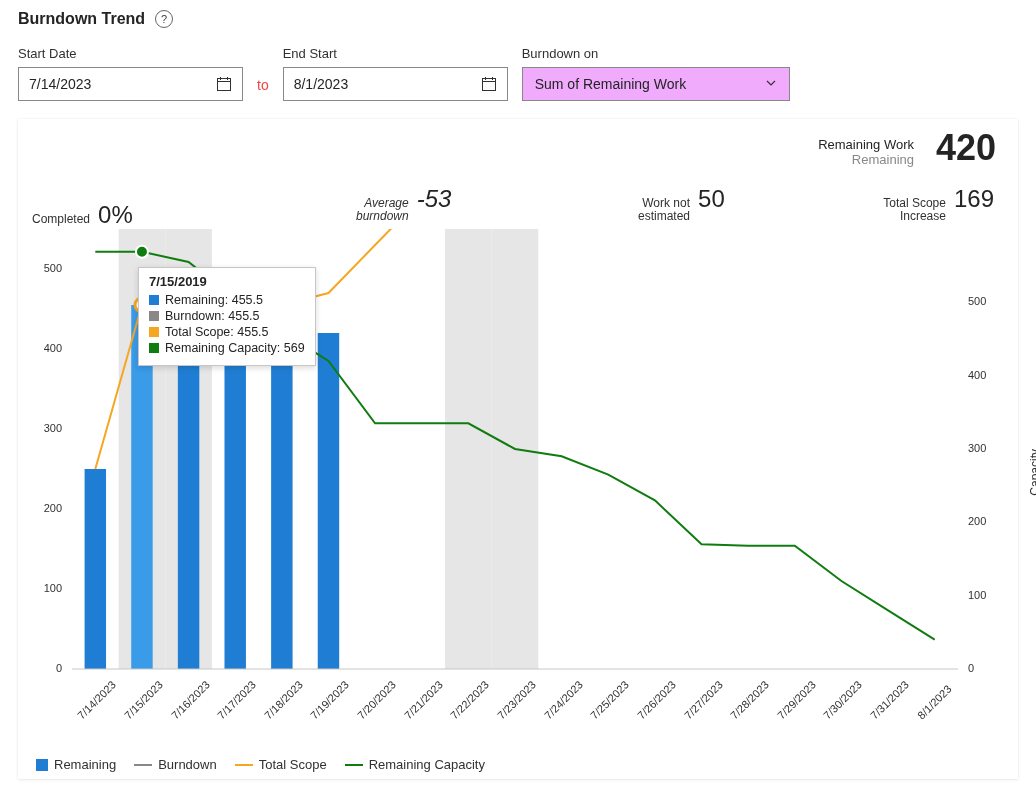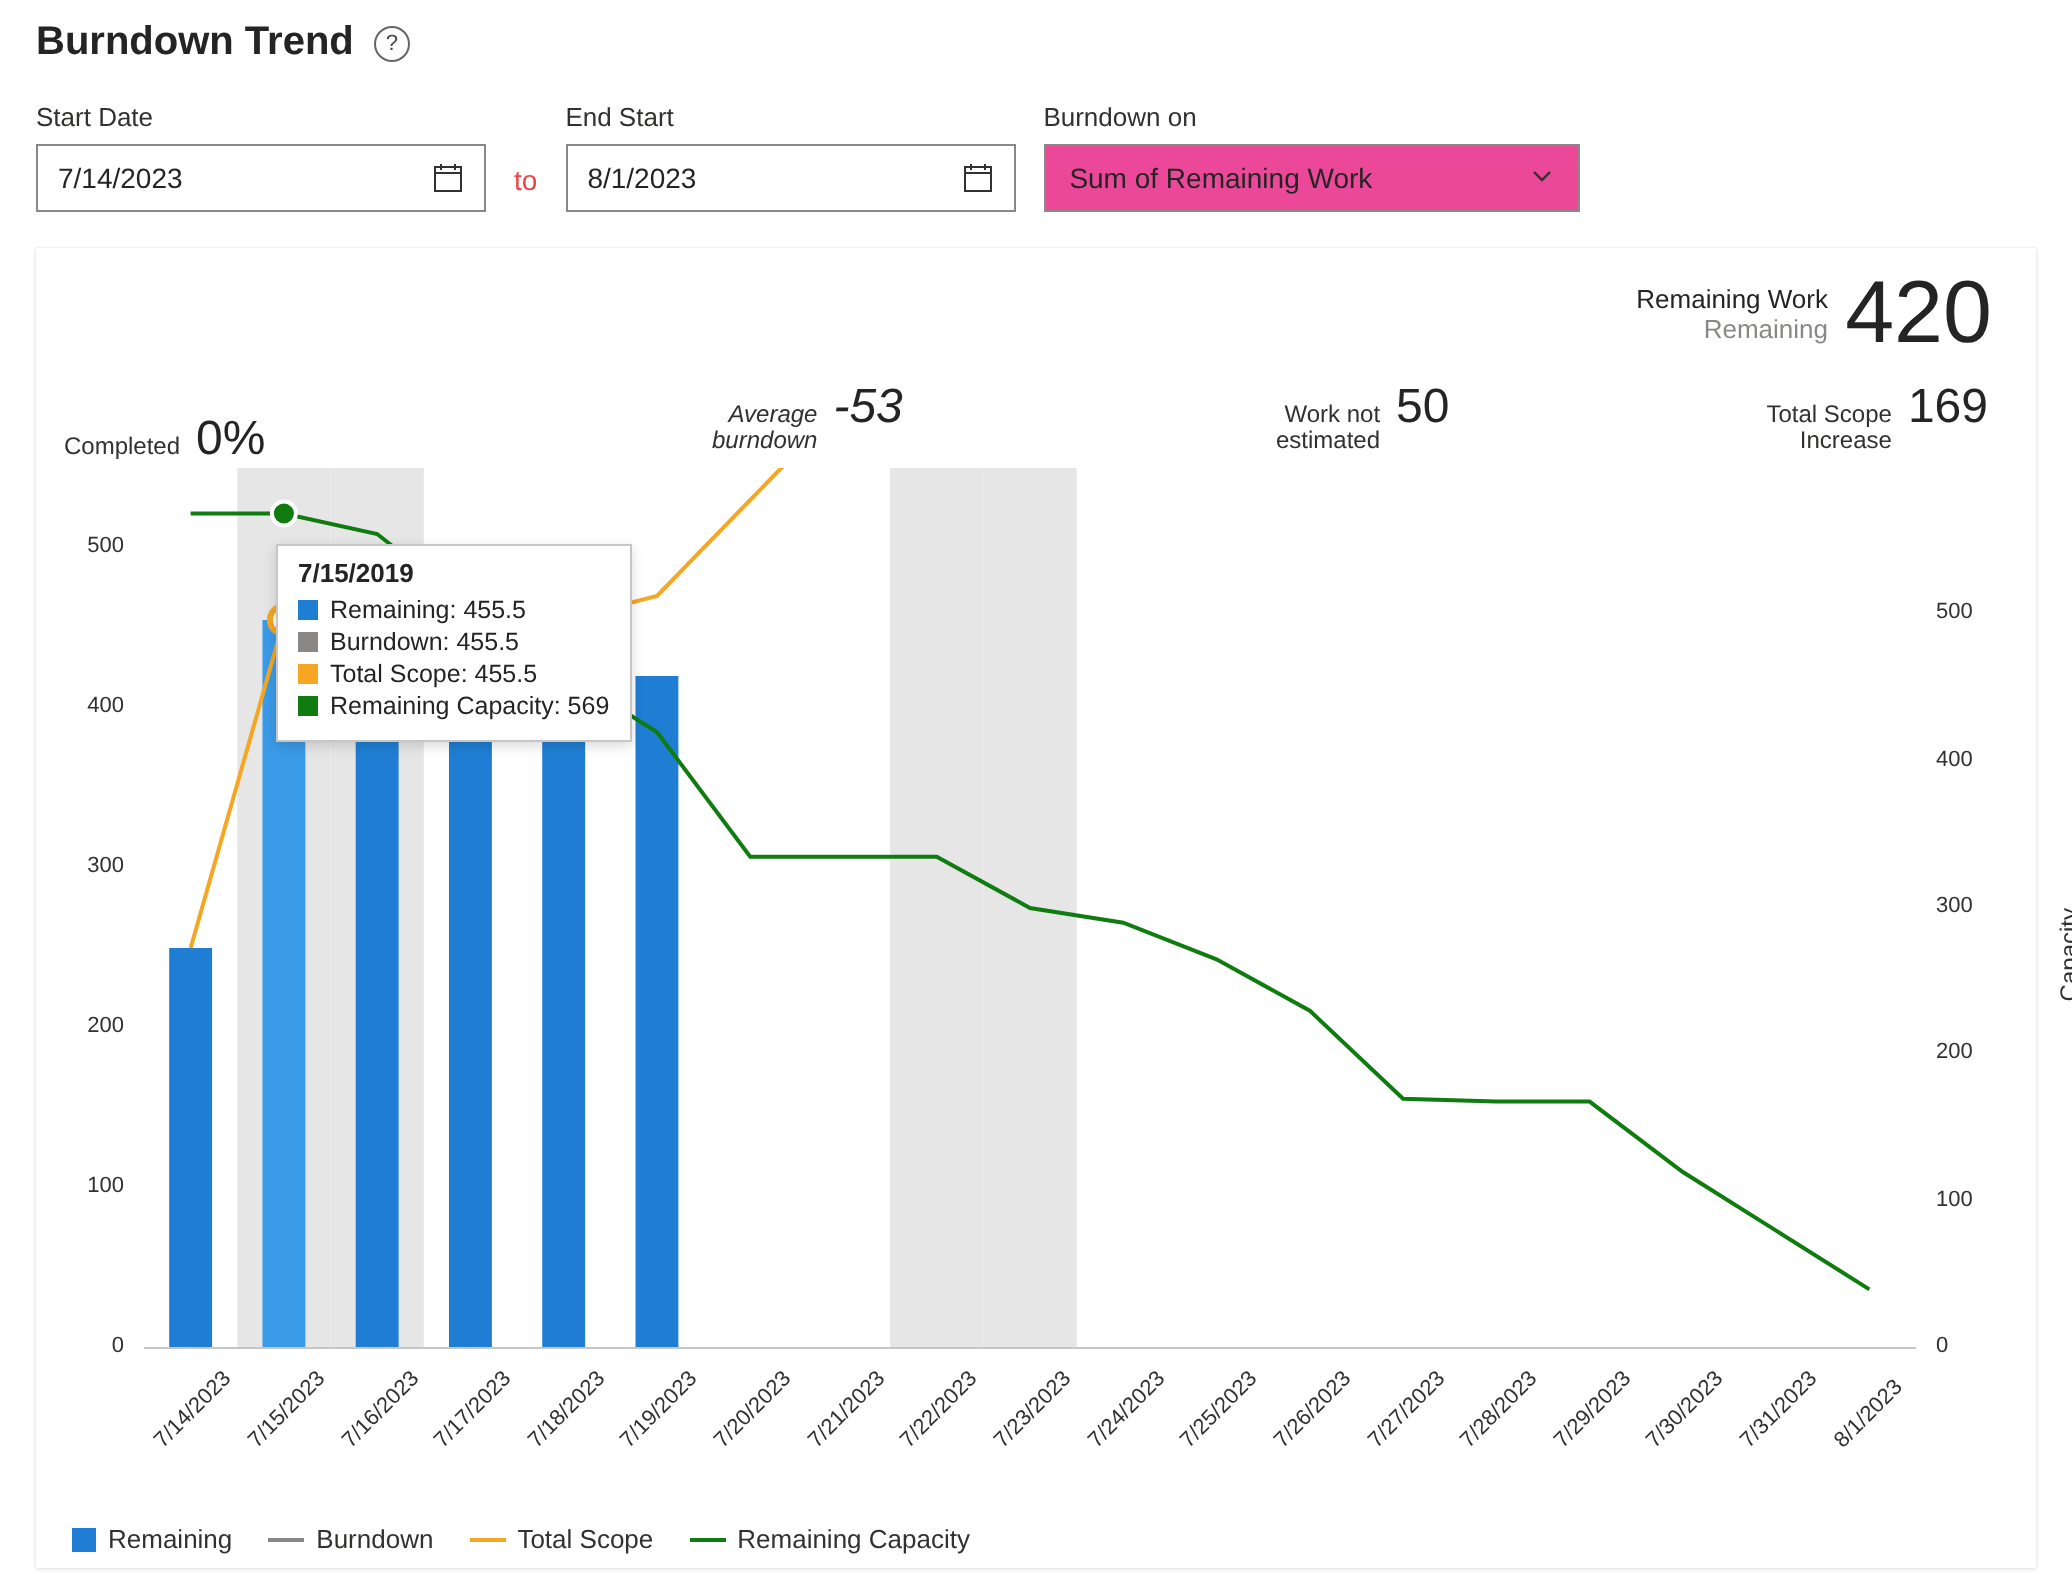--- a/index.html
+++ b/index.html
@@ -19,21 +19,21 @@
     box-sizing: border-box;
     position: relative;
   }
   .title-row {
     display: flex;
     align-items: center;
     gap: 10px;
     margin: 0 0 18px 0;
   }
   .title-row h1 {
-    font-size: 20px;
+    font-size: 16px;
     font-weight: 600;
     margin: 0;
   }
   .help-icon {
     width: 16px; height: 16px;
     border: 1px solid #666;
     border-radius: 50%;
     display: flex; align-items: center; justify-content: center;
     font-size: 11px;
     color: #444;
@@ -59,34 +59,34 @@
   }
   .date-input .cal-icon svg { display: block; }
   .to-word { font-size: 14px; padding-bottom: 8px; color: #ef4444; }
   .select-input {
     width: 268px; height: 34px;
     border: 1px solid #8a8886;
     display: flex; align-items: center; justify-content: space-between;
     padding: 0 12px;
     box-sizing: border-box;
     font-size: 14px;
-    background: #ec4899;
+    background: #f0abfc;
     cursor: pointer;
   }
   .select-input .chevron { font-size: 13px; color: #555; }
   .chart-card {
     position: relative;
     width: 1000px;
     height: 660px;
     background: #fff;
     box-shadow: 0 1px 3px rgba(0,0,0,.08), 0 0 1px rgba(0,0,0,.12);
   }
   .big-number {
     position: absolute; right: 22px; top: 8px;
-    font-size: 44px; font-weight: 400; color: #242424;
+    font-size: 36px; font-weight: 700; color: #242424;
   }
   .remaining-labels {
     position: absolute; right: 104px; top: 18px; text-align: right;
   }
   .remaining-labels div:first-child { font-size: 13px; color:#242424; }
   .remaining-labels div:last-child  { font-size: 13px; color:#8a8886; }
   .stats-row {
     position: absolute; left: 14px; top: 66px;
     width: 968px; height: 28px;
   }

